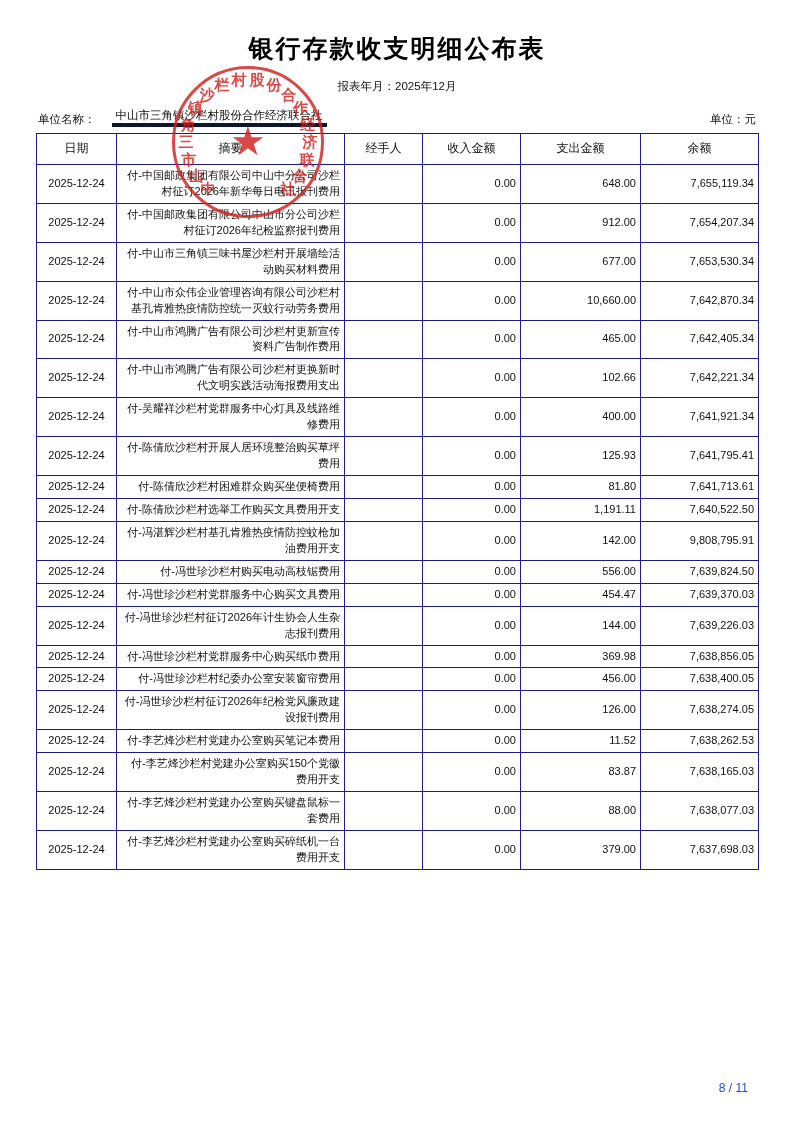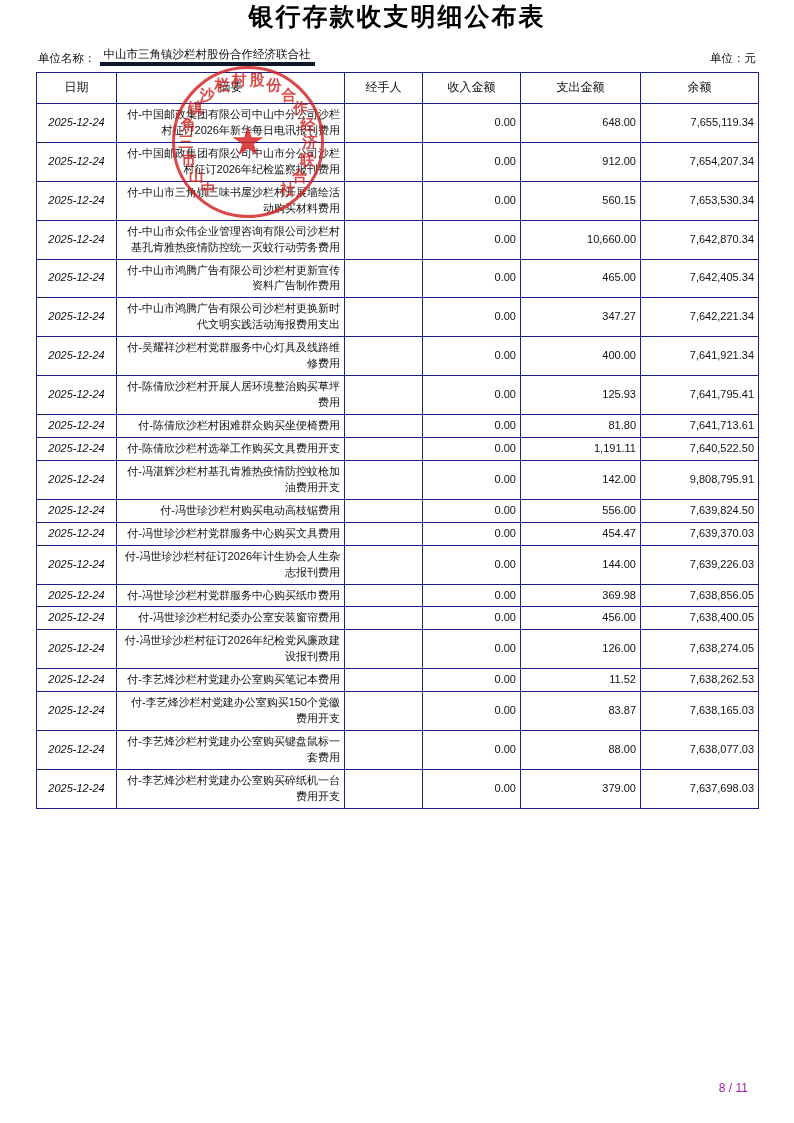--- a/index.html
+++ b/index.html
@@ -21,40 +21,41 @@
     height: 1123px;
     box-sizing: border-box;
     padding: 0 36px;
   }
   .doc-title {
     text-align: center;
     font-family: "DejaVu Serif", "Liberation Serif", serif;
     font-weight: bold;
     font-size: 25px;
     letter-spacing: 2px;
+    padding-top: 32px;
     color: #000;
   }
   .doc-subtitle {
     text-align: center;
     font-size: 11.5px;
     margin-top: 14px;
     color: #111;
   }
   .meta-row {
     display: flex;
     justify-content: space-between;
     align-items: flex-end;
     margin-top: 14px;
     font-size: 11.5px;
     padding: 0 2px;
   }
   .meta-left {
     display: flex;
     align-items: flex-end;
-    gap: 4px;
+    gap: 16px;
   }
   .meta-left .label { white-space: nowrap; }
   .meta-left .value {
     border-bottom: 4px solid #0f172a;
     padding: 0 4px;
     white-space: nowrap;
   }
   .meta-right { white-space: nowrap; }
 
   table.ledger {
@@ -81,41 +82,40 @@
   col.c-desc { width: 228px; }
   col.c-handler { width: 78px; }
   col.c-income { width: 98px; }
   col.c-expense { width: 120px; }
   col.c-balance { width: 118px; }
 
   td.date {
     text-align: center;
     font-size: 11px;
     white-space: nowrap;
-    font-style: italic;
   }
   td.desc {
     text-align: right;
     font-size: 11.5px;
     line-height: 1.5;
   }
   td.num {
     text-align: right;
     font-size: 11.5px;
     padding-right: 8px;
     white-space: nowrap;
   }
   td.handler { text-align: center; }
 
   .footer {
     position: absolute;
     right: 46px;
     bottom: 28px;
     font-size: 12px;
-    color: #a21caf;
+    color: #1d4ed8;
   }
 
   
   .stamp {
     position: absolute;
     left: 172px;
     top: 66px;
     width: 152px;
     height: 152px;
     pointer-events: none;
@@ -153,20 +153,21 @@
     color: #d42020;
     transform-origin: 0 62px;
   }
 </style>
 </head>
 <body>
 
 <div class="page">
 
   <div class="doc-title">银行存款收支明细公布表</div>
+  <div class="doc-subtitle">报表年月：2025年12月</div>
 
   <div class="meta-row">
     <div class="meta-left">
       <span class="label">单位名称：</span>
       <span class="value">中山市三角镇沙栏村股份合作经济联合社</span>
     </div>
     <div class="meta-right">单位：元</div>
   </div>
 
   <table class="ledger">
@@ -203,21 +204,21 @@
           <td class="handler"></td>
           <td class="num">0.00</td>
           <td class="num">912.00</td>
           <td class="num">7,654,207.34</td>
         </tr>
         <tr>
           <td class="date">2025-12-24</td>
           <td class="desc">付-中山市三角镇三味书屋沙栏村开展墙绘活动购买材料费用</td>
           <td class="handler"></td>
           <td class="num">0.00</td>
-          <td class="num">560.15</td>
+          <td class="num">677.00</td>
           <td class="num">7,653,530.34</td>
         </tr>
         <tr>
           <td class="date">2025-12-24</td>
           <td class="desc">付-中山市众伟企业管理咨询有限公司沙栏村基孔肯雅热疫情防控统一灭蚊行动劳务费用</td>
           <td class="handler"></td>
           <td class="num">0.00</td>
           <td class="num">10,660.00</td>
           <td class="num">7,642,870.34</td>
         </tr>
@@ -227,21 +228,21 @@
           <td class="handler"></td>
           <td class="num">0.00</td>
           <td class="num">465.00</td>
           <td class="num">7,642,405.34</td>
         </tr>
         <tr>
           <td class="date">2025-12-24</td>
           <td class="desc">付-中山市鸿腾广告有限公司沙栏村更换新时代文明实践活动海报费用支出</td>
           <td class="handler"></td>
           <td class="num">0.00</td>
-          <td class="num">347.27</td>
+          <td class="num">102.66</td>
           <td class="num">7,642,221.34</td>
         </tr>
         <tr>
           <td class="date">2025-12-24</td>
           <td class="desc">付-吴耀祥沙栏村党群服务中心灯具及线路维修费用</td>
           <td class="handler"></td>
           <td class="num">0.00</td>
           <td class="num">400.00</td>
           <td class="num">7,641,921.34</td>
         </tr>

